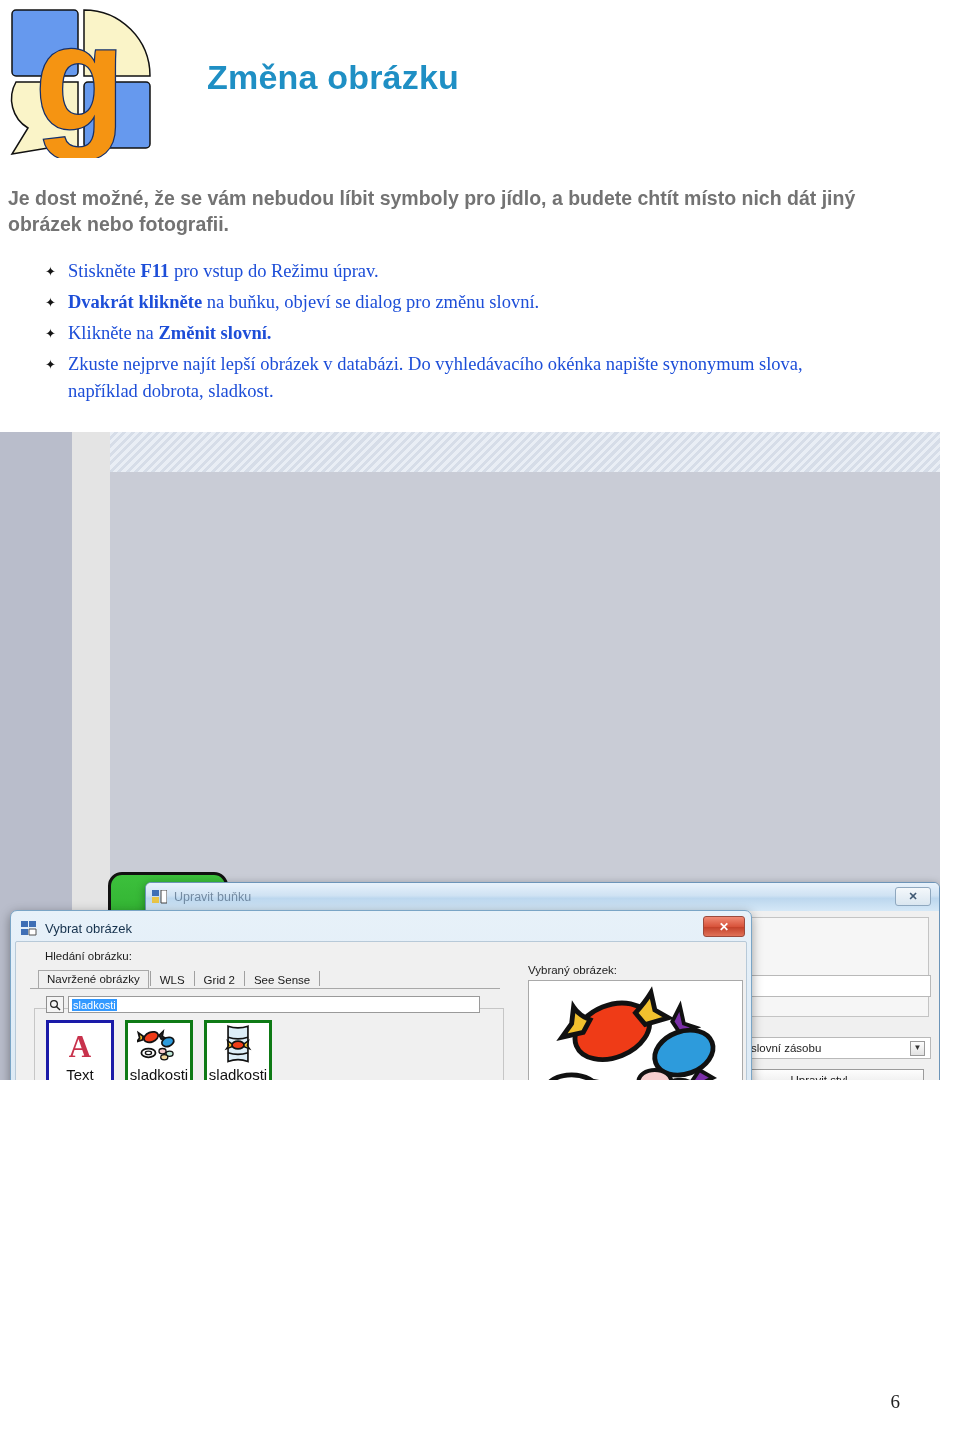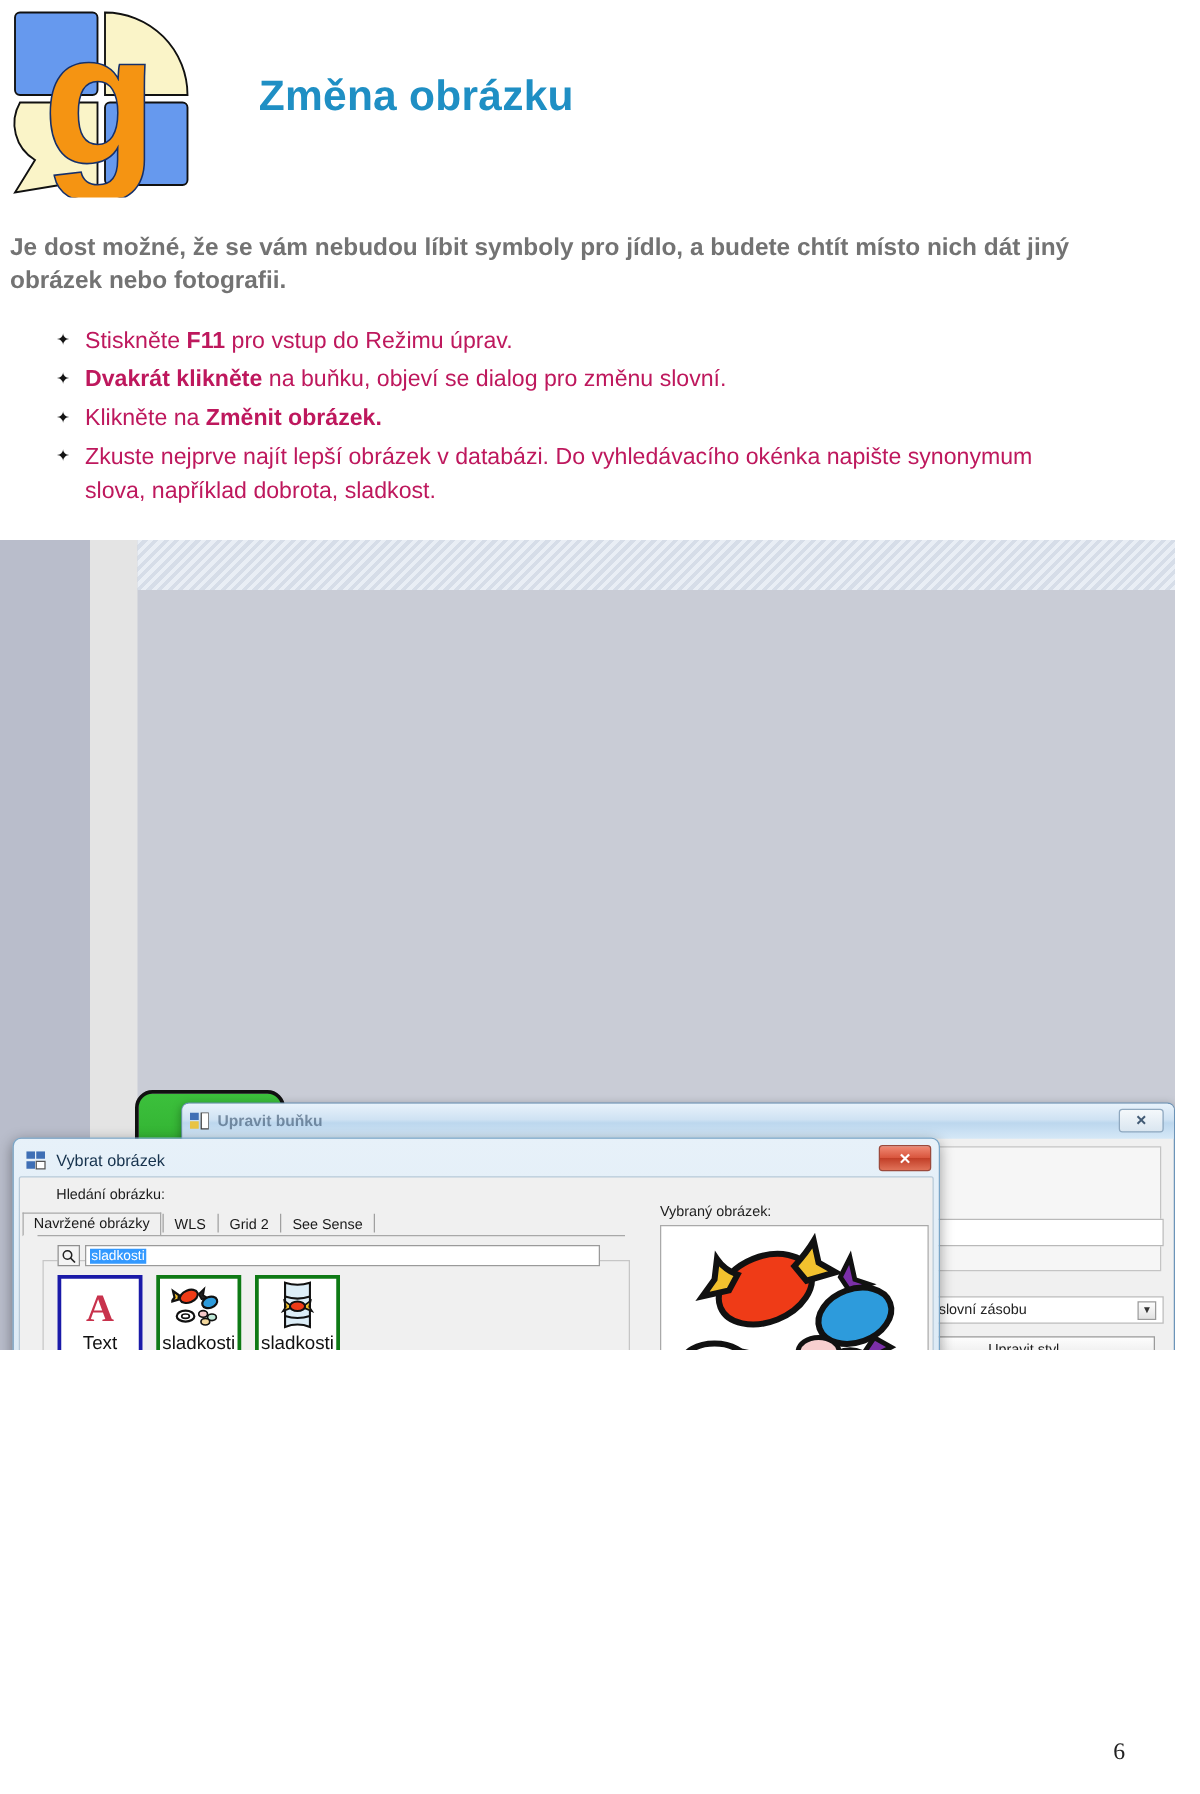--- a/index.html
+++ b/index.html
@@ -29,22 +29,22 @@
   }
 
   
   .bullets { position:absolute; left:42px; top:258px; width:830px; }
   .bullet-row { display:flex; align-items:flex-start; margin-bottom:4px; }
   .bullet-glyph {
     width:26px; flex:0 0 26px; color:#141414; font-size:13px;
     line-height:27px; text-align:left; padding-left:3px;
   }
   .bullet-text {
-    font-size:18.5px; color:#be185d; line-height:27px;
-    font-family:Liberation Sans, sans-serif;
+    font-size:18.5px; color:#1d4ed8; line-height:27px;
+    font-family:Liberation Serif, serif;
   }
   .bullet-text b { font-weight:700; }
 
   
   .shot {
     position:absolute; left:0px; top:432px;
     width:940px; height:648px;
     overflow:hidden; background:#ffffff;
   }
 
@@ -110,21 +110,21 @@
     position:absolute; left:145px; top:450px; width:795px; height:580px;
     background:#f0f0f0; border:1px solid #6c94b8; border-radius:6px 6px 3px 3px;
     box-shadow:0 2px 8px rgba(0,0,0,.35);
   }
   .win-back-title {
     height:28px; border-radius:5px 5px 0 0;
     background:linear-gradient(180deg,#e8f2fb 0%,#cfe2f3 45%,#bcd7ee 55%,#d5e8f7 100%);
     display:flex; align-items:center; gap:7px; padding:0 6px;
     font-size:12.5px; color:#2c4560; position:relative;
   }
-  .win-back-title .tt { opacity:.55; margin-top:0;font-weight:bold; }
+  .win-back-title .tt { opacity:.55; margin-top:0; }
   .close-btn-back {
     position:absolute; right:8px; top:4px; width:36px; height:19px;
     border:1px solid #8fa8bf; border-radius:3px;
     background:linear-gradient(180deg,#f4f8fb,#dae6f0);
     display:flex; align-items:center; justify-content:center;
     font-size:11px; color:#415a74; font-weight:700;
   }
   .win-back-body { position:absolute; left:0; right:0; top:28px; bottom:0; }
   .back-panel {
     position:absolute; left:10px; right:10px; top:6px; height:100px;
@@ -168,21 +168,21 @@
     background:linear-gradient(180deg,#f08a74 0%,#d8543c 50%,#c23f28 51%,#e07258 100%);
     color:#fff; font-size:12px; font-weight:700;
     display:flex; align-items:center; justify-content:center;
   }
   .front-body {
     position:absolute; left:4px; right:4px; top:30px; bottom:4px;
     background:#f0f0f0; border:1px solid #b7c9d8; border-radius:2px;
   }
   .lbl { font-size:11.5px; color:#1c1c1c; }
 
-  .tabs { position:absolute; left:2px; top:26px; display:flex; align-items:flex-end; height:21px; }
+  .tabs { position:absolute; left:22px; top:26px; display:flex; align-items:flex-end; height:21px; }
   .tab {
     font-size:11.5px; color:#1a1a1a; padding:2px 8px 3px 8px; position:relative;
   }
   .tab.active { background:#f0f0f0; border:1px solid #a8a8a8; border-bottom:1px solid #f0f0f0; }
   .tab-sep { width:1px; height:15px; background:#a0a0a0; margin:0 1px 3px 1px; }
   .tabline { position:absolute; left:14px; top:46px; width:470px; height:1px; background:#a8a8a8; }
 
   .search-row { position:absolute; left:30px; top:54px; display:flex; align-items:center; gap:4px; }
   .search-btn {
     width:18px; height:17px; border:1px solid #8f8f8f; background:#f4f4f4;
@@ -247,21 +247,21 @@
     <div class="bullet-row">
       <span class="bullet-glyph">✦</span>
       <span class="bullet-text"><span>Stiskněte </span><b>F11</b><span> pro vstup do Režimu úprav.</span></span>
     </div>
     <div class="bullet-row">
       <span class="bullet-glyph">✦</span>
       <span class="bullet-text"><b>Dvakrát klikněte</b><span> na buňku, objeví se dialog  pro změnu slovní.</span></span>
     </div>
     <div class="bullet-row">
       <span class="bullet-glyph">✦</span>
-      <span class="bullet-text"><span>Klikněte na </span><b>Změnit obrázek.</b></span>
+      <span class="bullet-text"><span>Klikněte na </span><b>Změnit slovní.</b></span>
     </div>
     <div class="bullet-row">
       <span class="bullet-glyph">✦</span>
       <span class="bullet-text"><span>Zkuste nejprve najít lepší obrázek v databázi. Do vyhledávacího okénka napište synonymum slova, například dobrota, sladkost.</span></span>
     </div>
   </div>
 
 <div class="shot">
 
   <div class="bg-app"></div>

